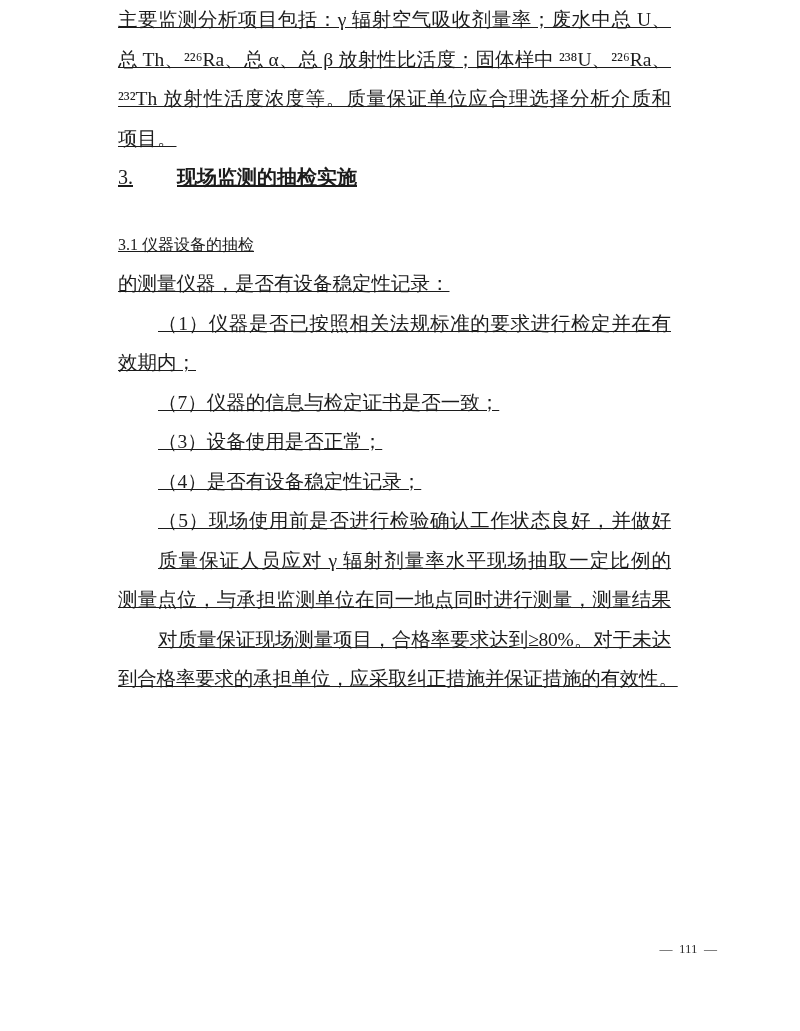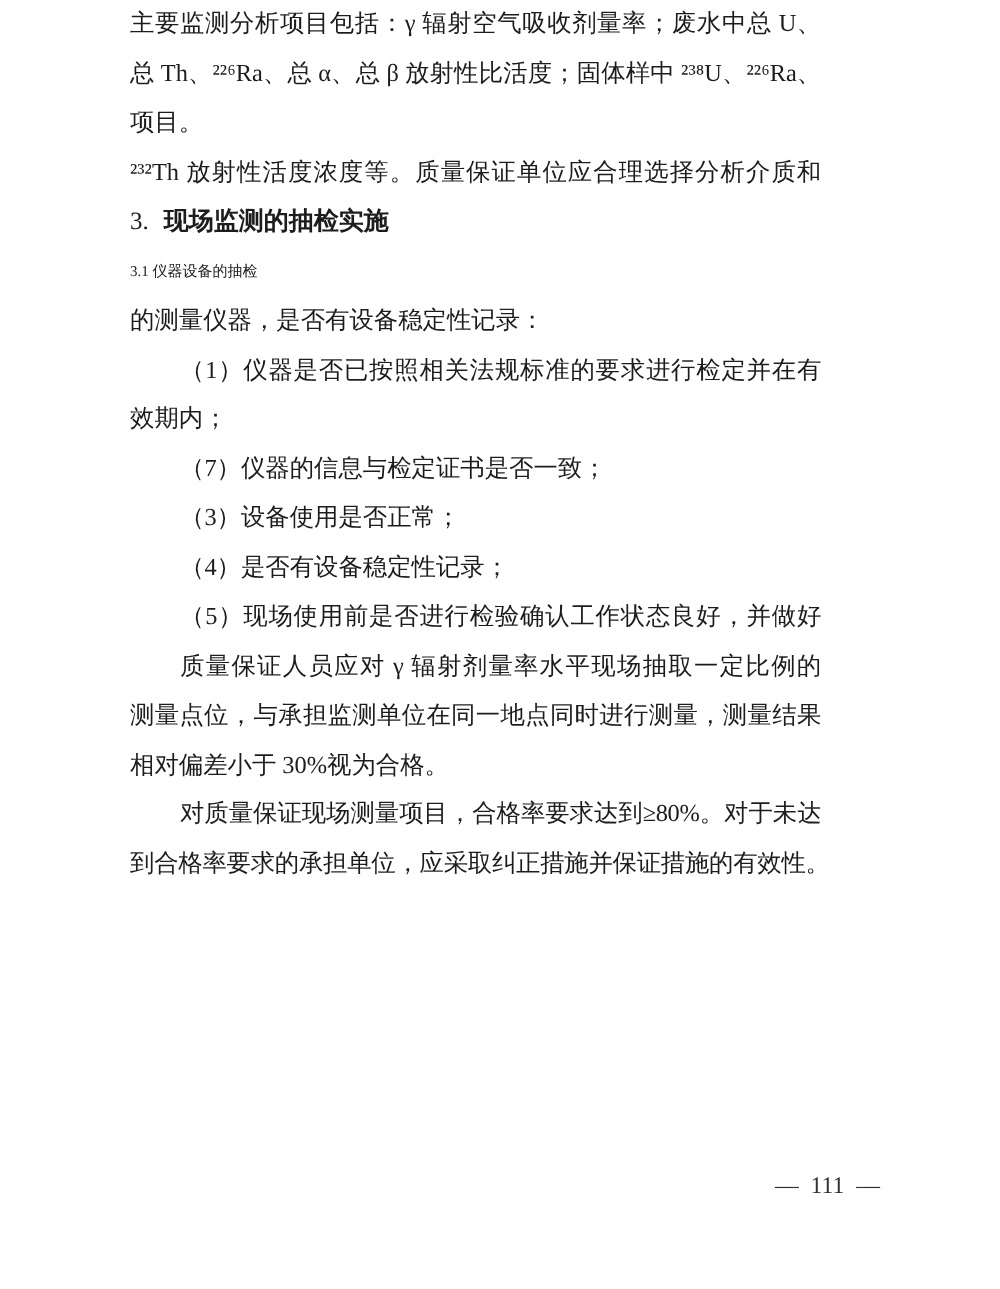--- a/index.html
+++ b/index.html
@@ -9,79 +9,79 @@
     width: 800px;
     height: 1031px;
     background: #ffffff;
     color: #1c1c1c;
     font-family: "Liberation Serif", "DejaVu Serif", serif;
     overflow: hidden;
   }
   .text-block {
     position: absolute;
     top: 0;
-    left: 104px;
+    left: 118px;
     width: 553px;
+    text-decoration: underline;
   }
   .ln {
     height: 39.5px;
     line-height: 39.5px;
     font-size: 19.5px;
     text-align: left;
     white-space: nowrap;
   }
   .fill {
     text-align: justify;
     text-align-last: justify;
     white-space: normal;
   }
   .indent { padding-left: 40px; }
   .tight  { letter-spacing: -0.25px; }
   .tight2 { letter-spacing: -0.2px; }
   .sec-heading { font-size: 20px; }
   .sec-heading .h-num { font-weight: normal; margin-right: 12px; }
-  .sec-heading .h-txt { font-weight: bold; }
-  .sub-heading { font-size: 12px; }
+  .sec-heading .h-txt { font-weight: bold; margin-left: 32px; }
+  .sub-heading { font-size: 16px; margin-top: 27px; }
   .page-num {
     position: absolute;
     top: 938px;
-    right: 96px;
-    font-size: 19px;
+    right: 83px;
+    font-size: 13px;
     line-height: 22px;
     color: #333333;
     white-space: pre;
   }
 </style>
 </head>
 <body>
 
 <div class="page">
   <div class="text-block">
 
     <div class="ln fill">主要监测分析项目包括：γ 辐射空气吸收剂量率；废水中总 U、</div>
     <div class="ln fill">总 Th、²²⁶Ra、总 α、总 β 放射性比活度；固体样中 ²³⁸U、²²⁶Ra、</div>
+    <div class="ln fill">²³²Th 放射性活度浓度等。质量保证单位应合理选择分析介质和</div>
     <div class="ln">项目。</div>
-    <div class="ln fill">²³²Th 放射性活度浓度等。质量保证单位应合理选择分析介质和</div>
 
     <div class="ln sec-heading">
       <span class="h-num">3.</span><span class="h-txt">现场监测的抽检实施</span>
     </div>
 
     <div class="ln sub-heading">3.1 仪器设备的抽检</div>
     <div class="ln">的测量仪器，是否有设备稳定性记录：</div>
 
     <div class="ln fill indent">（1）仪器是否已按照相关法规标准的要求进行检定并在有</div>
     <div class="ln">效期内；</div>
     <div class="ln indent">（7）仪器的信息与检定证书是否一致；</div>
     <div class="ln indent">（3）设备使用是否正常；</div>
     <div class="ln indent">（4）是否有设备稳定性记录；</div>
     <div class="ln fill indent">（5）现场使用前是否进行检验确认工作状态良好，并做好</div>
 
     <div class="ln fill indent">质量保证人员应对 γ 辐射剂量率水平现场抽取一定比例的</div>
     <div class="ln fill">测量点位，与承担监测单位在同一地点同时进行测量，测量结果</div>
-    <div class="ln">相对偏差小于 30%视为合格。</div>
     <div class="ln fill indent tight">对质量保证现场测量项目，合格率要求达到≥80%。对于未达</div>
     <div class="ln tight2">到合格率要求的承担单位，应采取纠正措施并保证措施的有效性。</div>
 
   </div>
 
   <div class="page-num">—  111  —</div>
 </div>
 
 </body></html>

